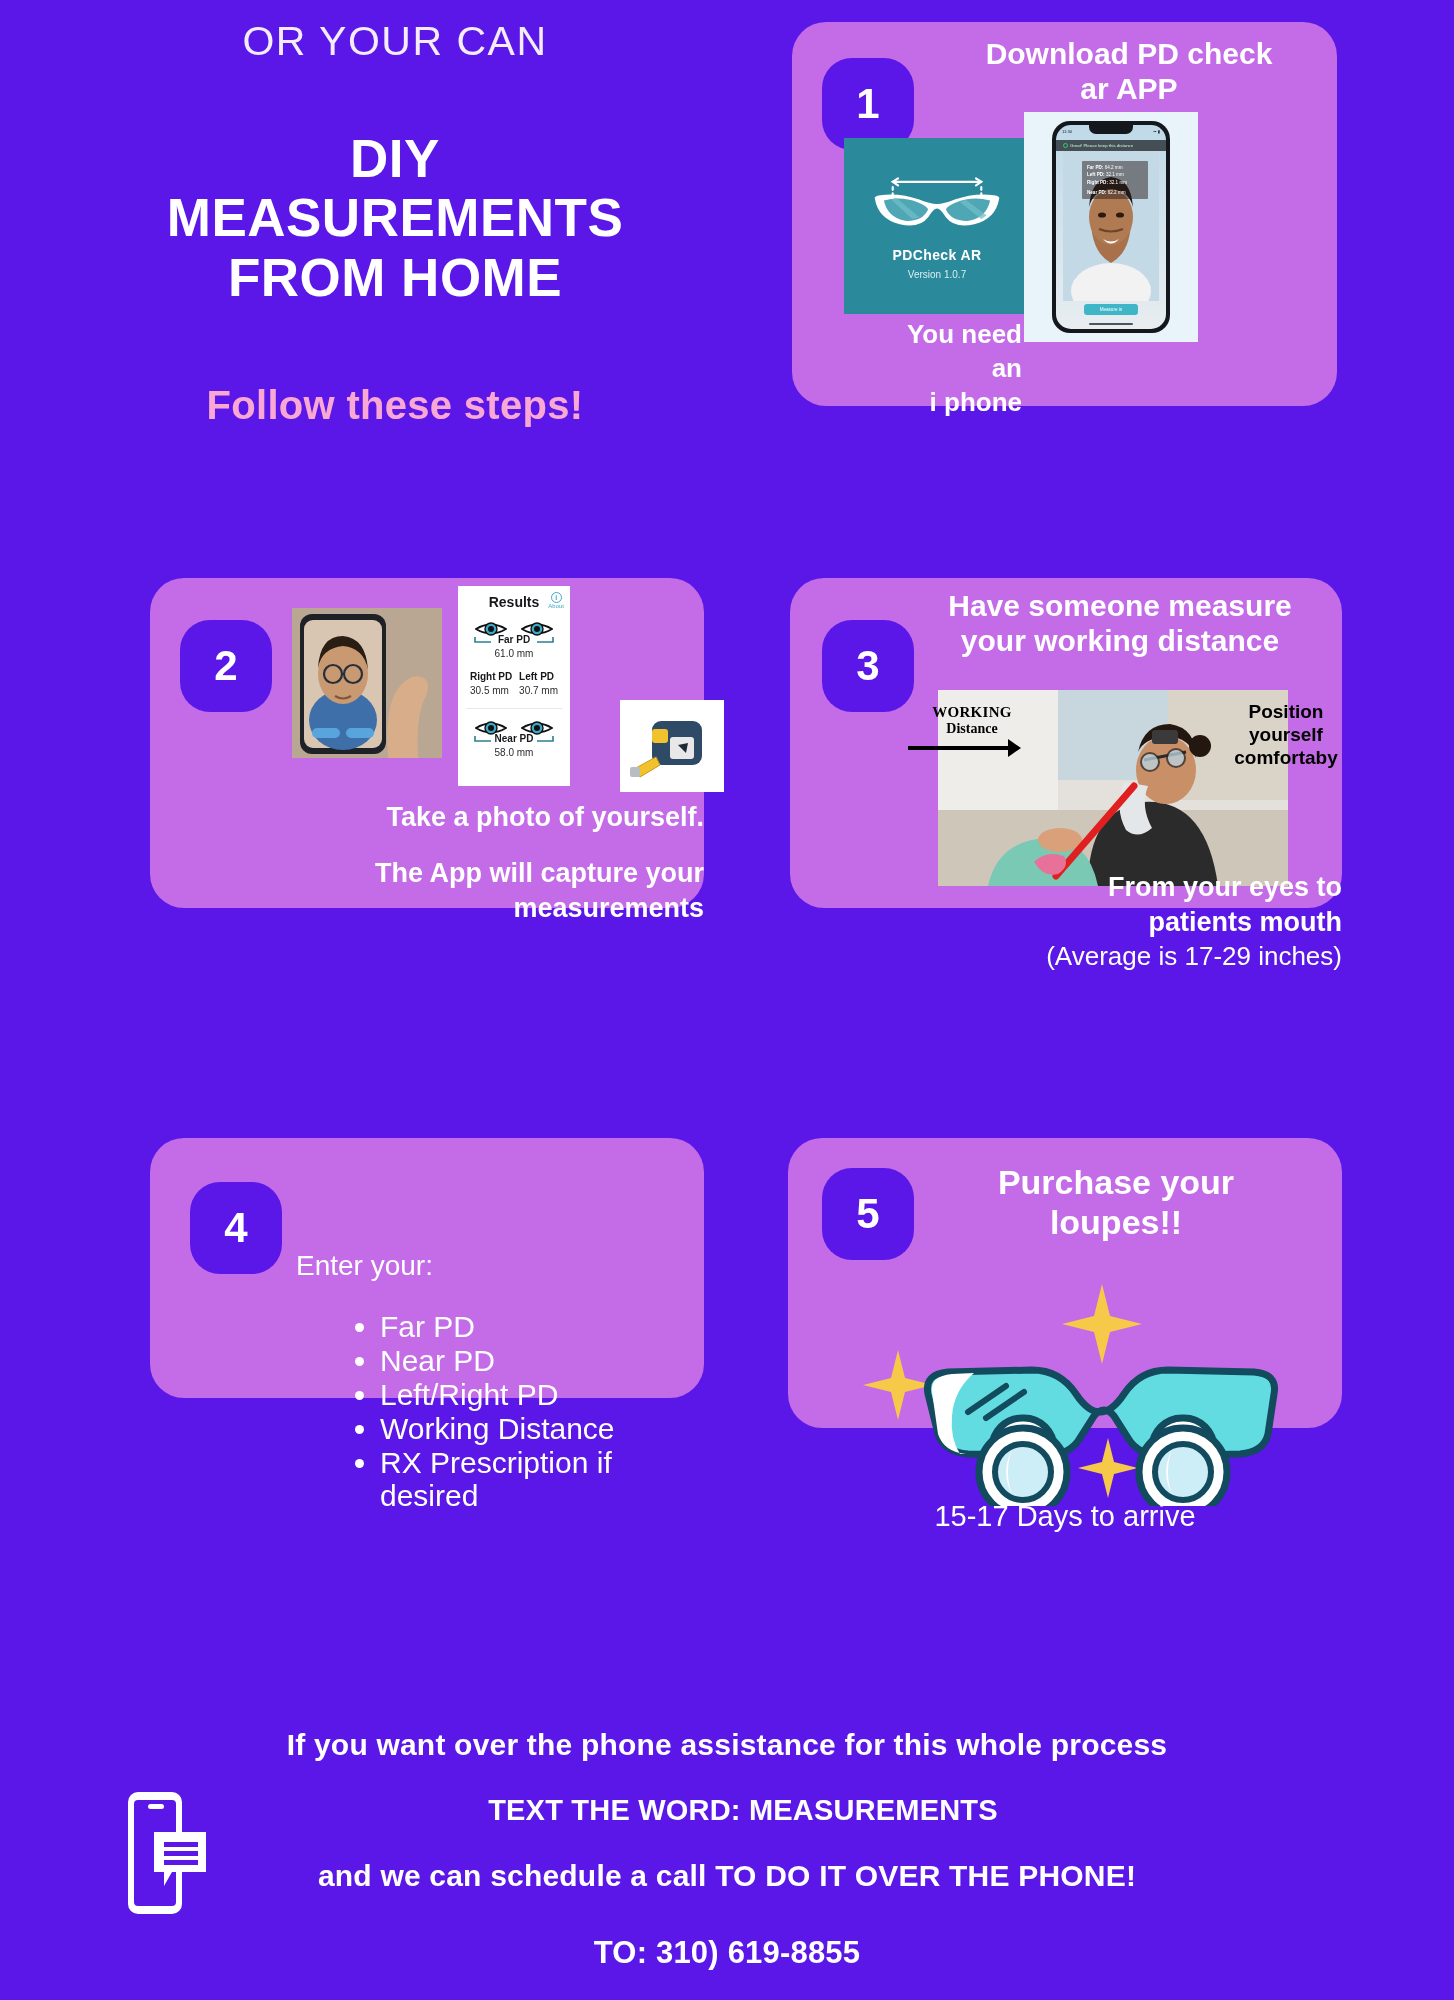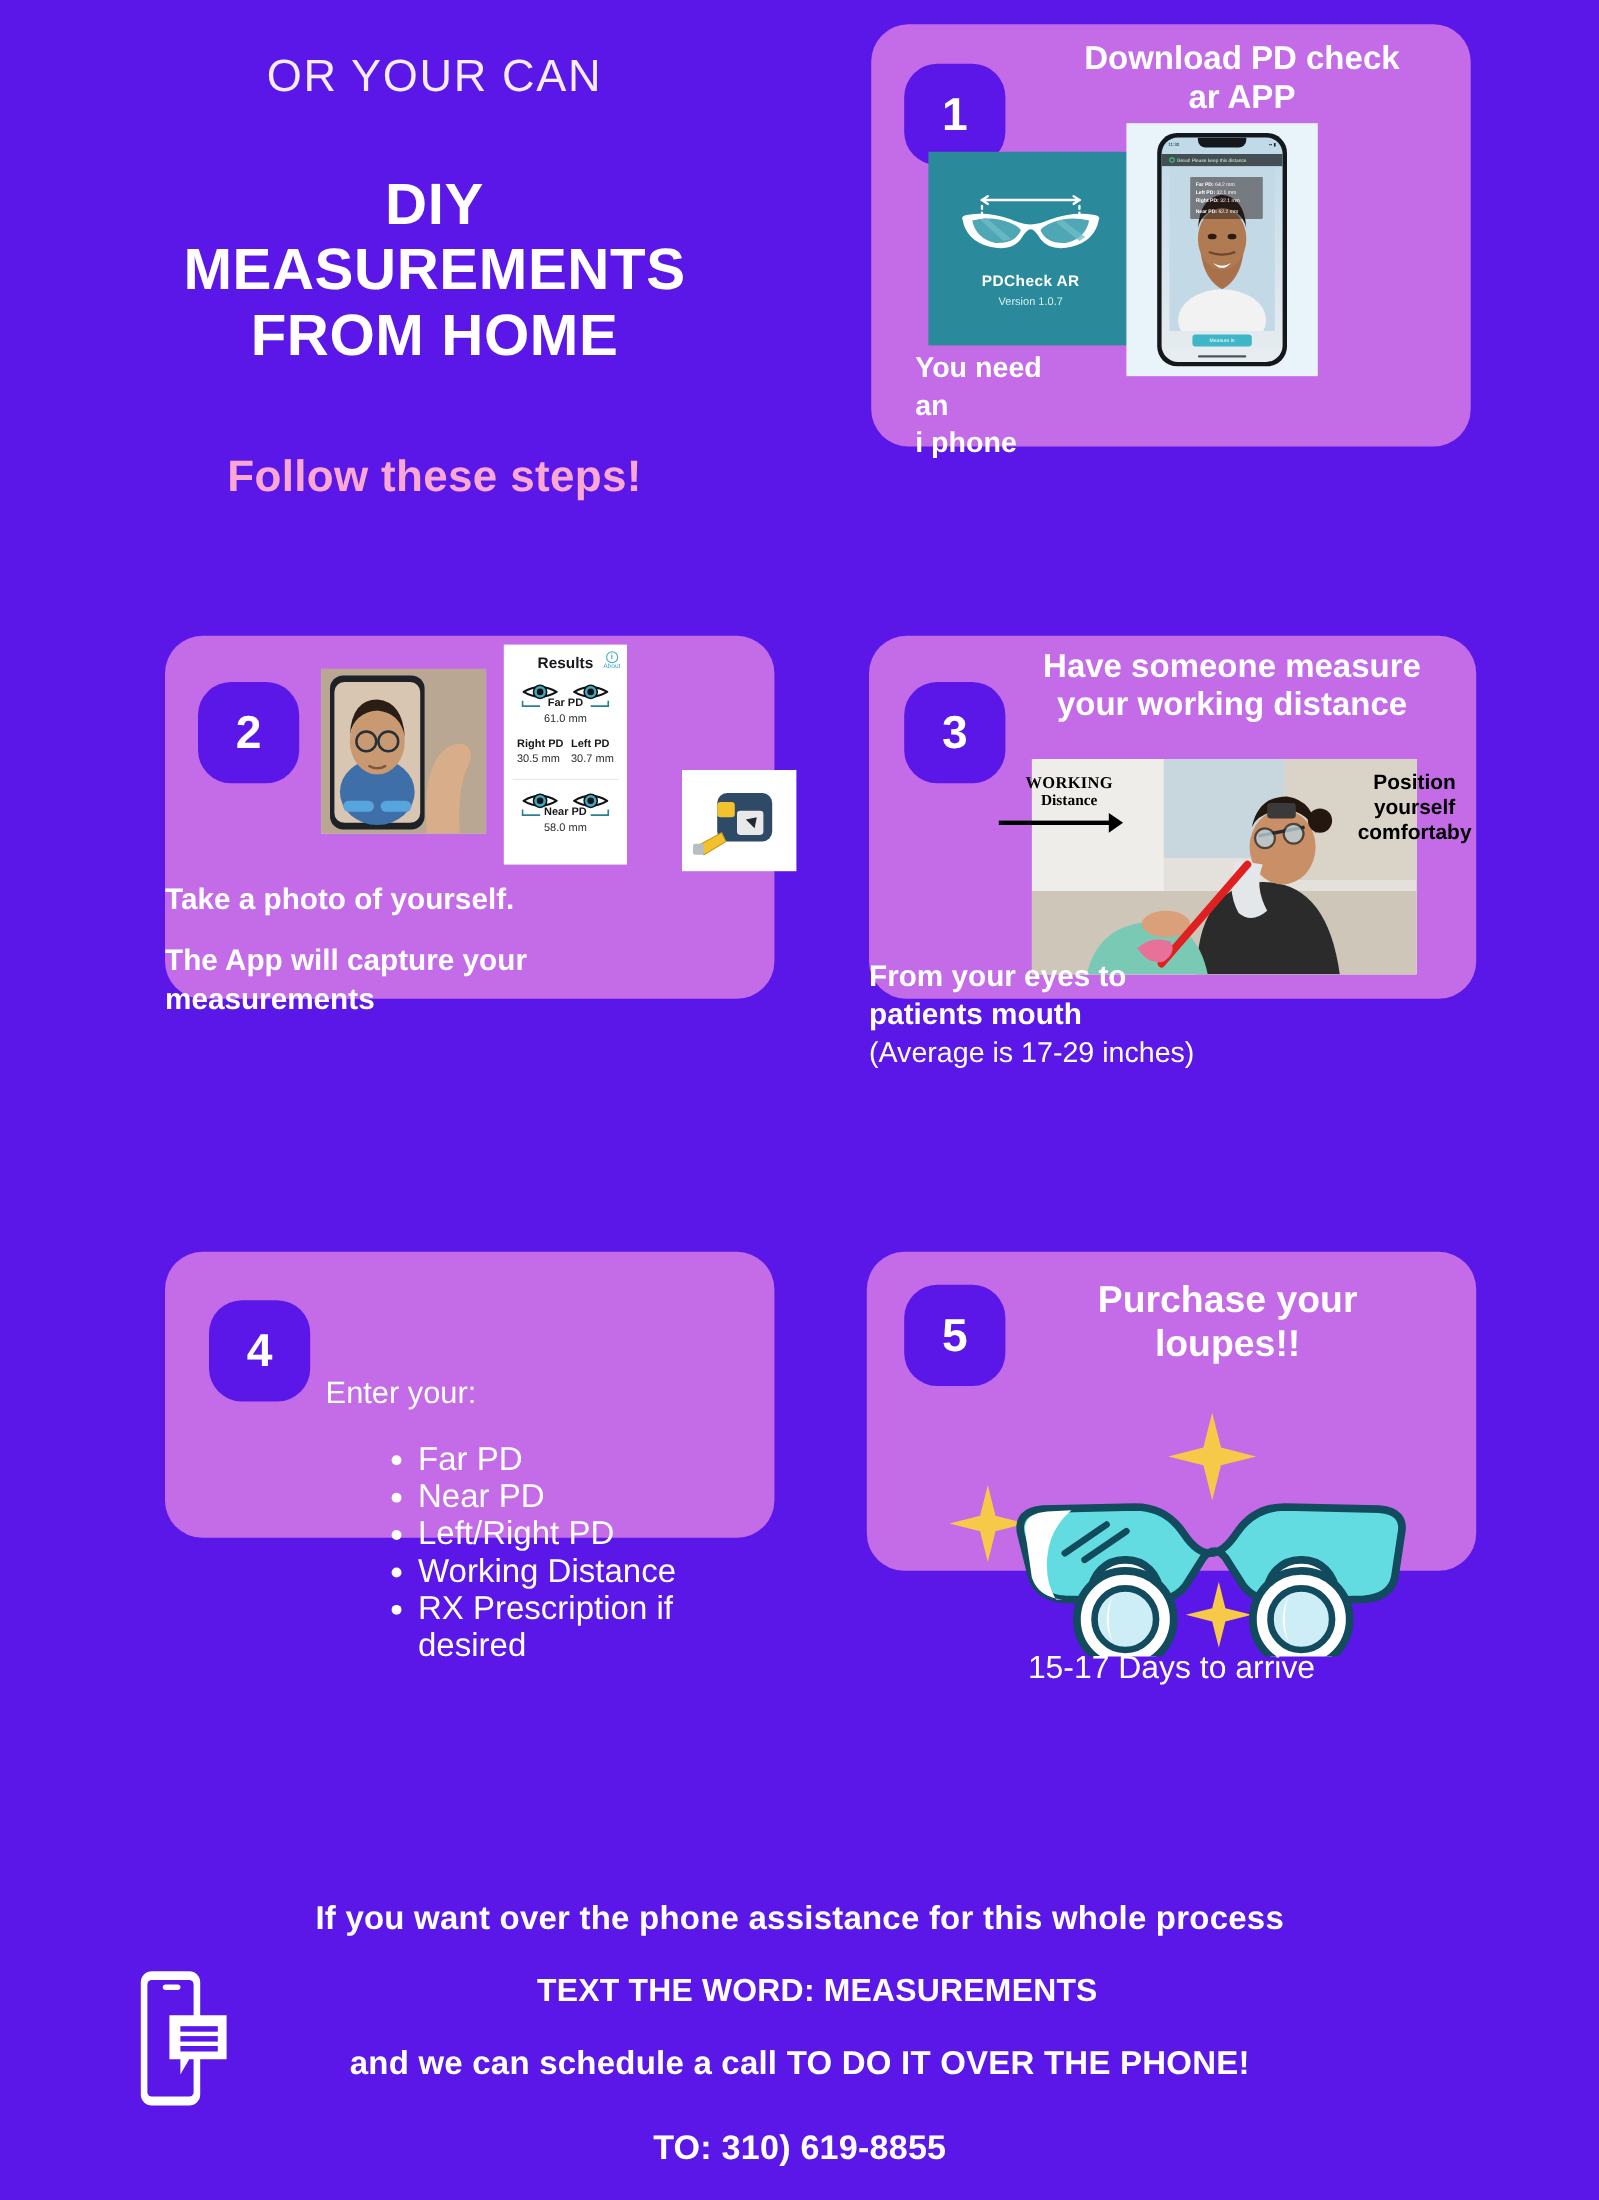--- a/index.html
+++ b/index.html
@@ -13,21 +13,21 @@
     position: relative;
   }
 
   
   .hero {
     position: absolute;
     left: 0; top: 0;
     width: 790px;
     height: 520px;
     text-align: center;
-    padding-top: 46px;
+    padding-top: 18px;
   }
   .hero-kicker {
     font-size: 41px;
     letter-spacing: 1.5px;
     color: #F4ECFB;
     font-weight: 300;
   }
   .hero-title {
     margin-top: 64px;
     font-size: 53px;
@@ -77,21 +77,21 @@
     font-weight: 600;
     line-height: 1.18;
     text-align: center;
   }
 
   .card-caption {
     position: absolute;
     color: #FFFFFF;
     font-size: 26px;
     font-weight: 600;
-    text-align: left;
+    text-align: right;
     line-height: 1.3;
   }
 
   
   .app-tile {
     position: absolute;
     background: #2A8A9B;
     display: flex;
     flex-direction: column;
     align-items: center;

